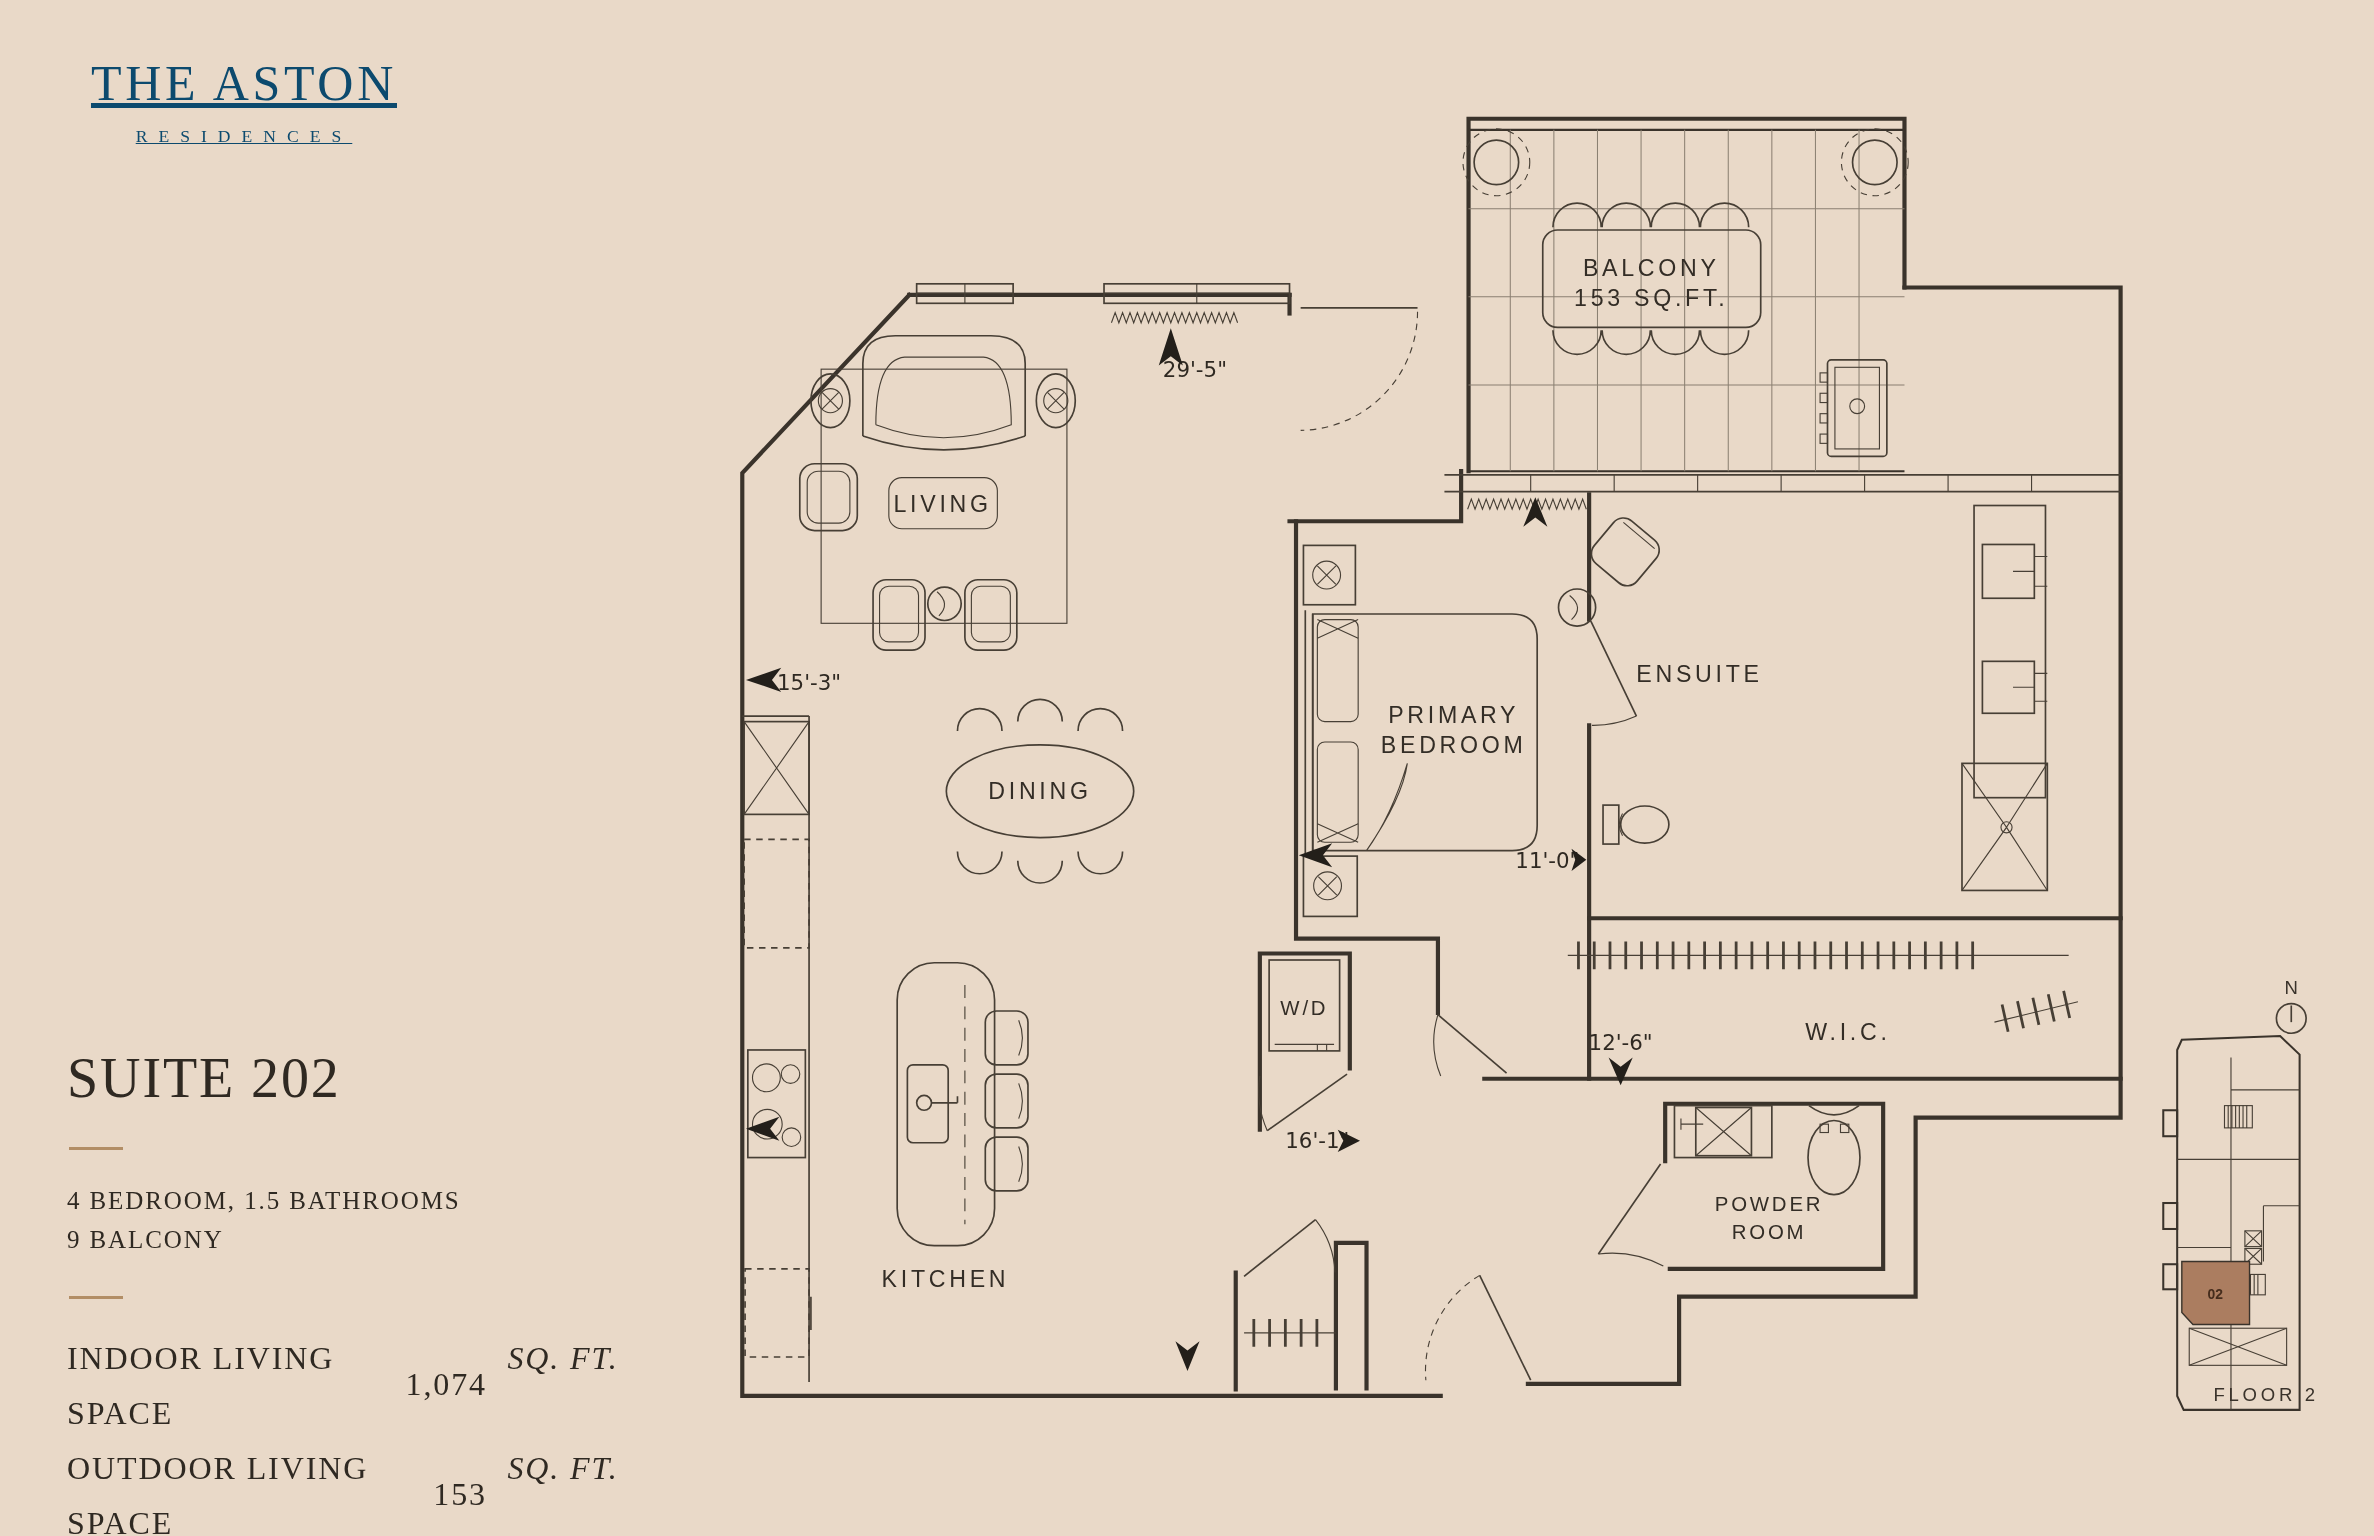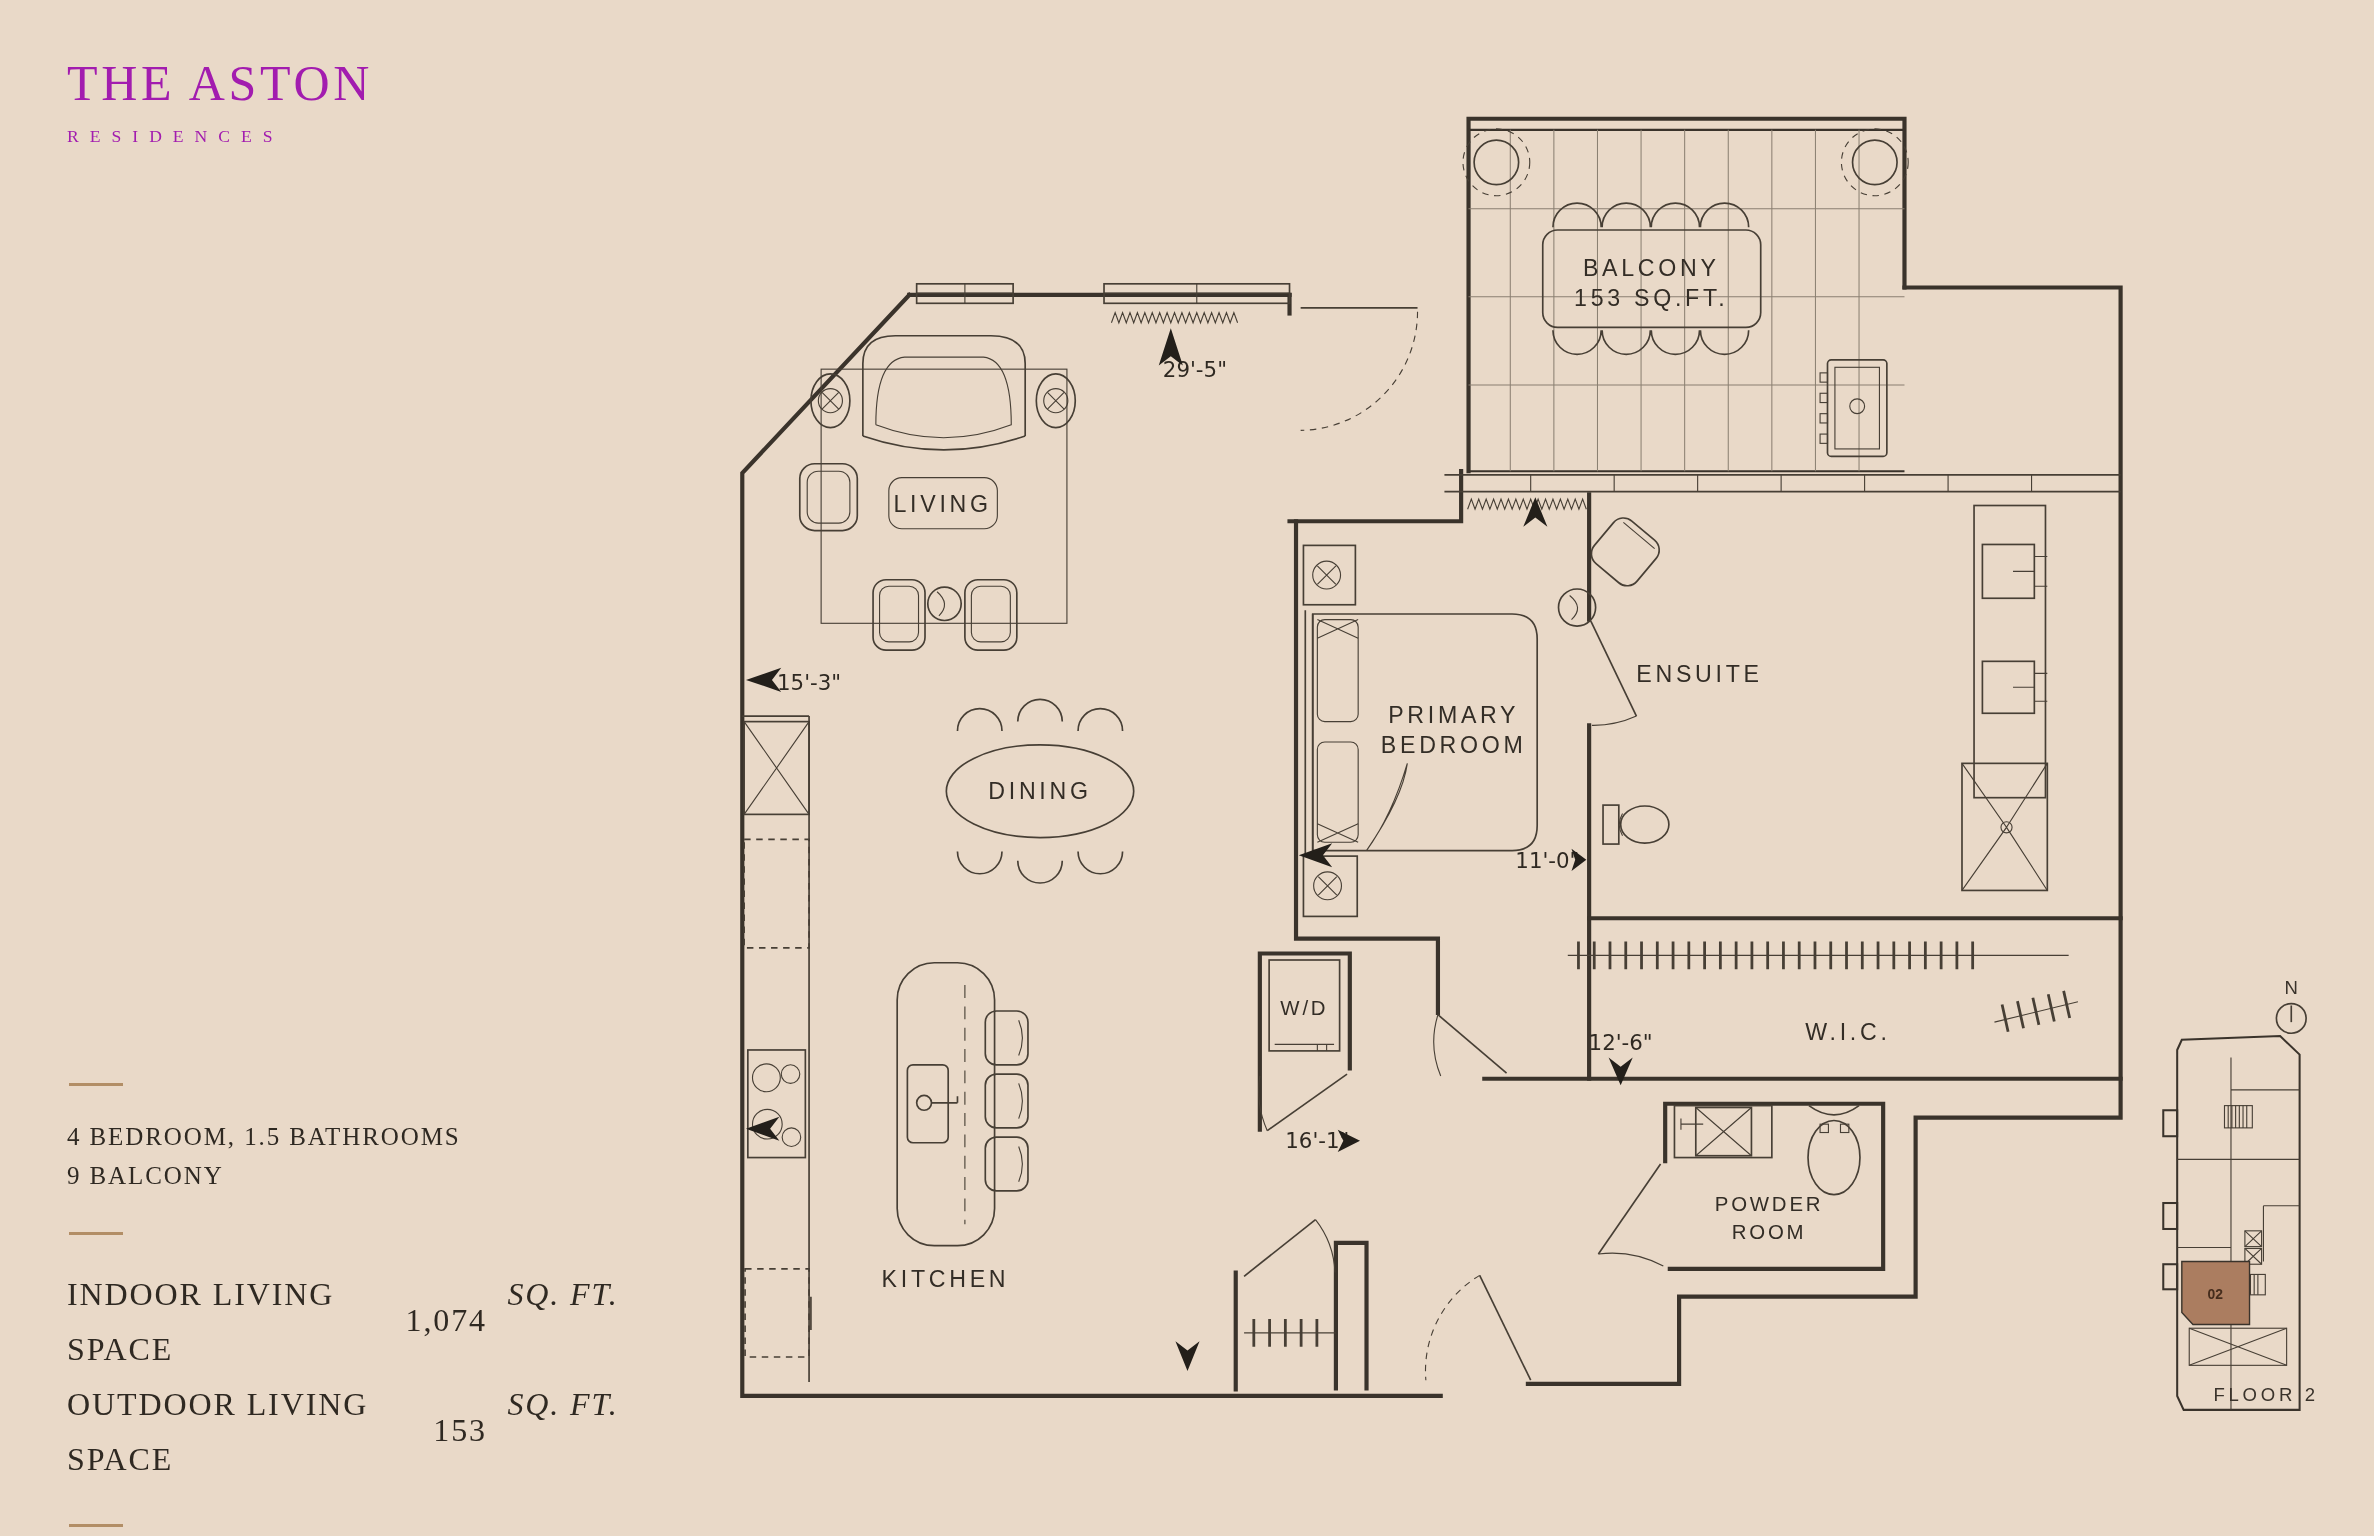--- a/index.html
+++ b/index.html
@@ -1,19 +1,19 @@
 <!DOCTYPE html>
 <html style="font-size:15px"><head>
 <meta charset="utf-8">
 <style>
   html,body{margin:0;padding:0;}
   body{width:2375px;height:1536px;background:#e9d9c8;font-family:"Liberation Serif",serif;}
   .page{position:relative;width:2375px;height:1536px;overflow:hidden;}
   
-  .brand{position:absolute;left:67px;top:54px;width:354px;color:#a21caf;}
+  .brand{position:absolute;left:67px;top:54px;width:354px;text-align:center;color:#0c4a6e;text-decoration:underline;}
   .brand-name{font-size:50px;letter-spacing:3.7px;font-weight:400;white-space:nowrap;}
   .brand-sub{font-size:17.6px;letter-spacing:11px;margin-top:14px;}
   
   .stats{position:absolute;left:67px;top:1046px;color:#2f2922;}
   .suite-title{font-size:56px;letter-spacing:1.9px;}
   .divider{width:54px;height:2.8px;background:#b28e66;margin:37px 0 32px 1.9px;border:none;}
   .config-line{font-size:25px;letter-spacing:1.9px;line-height:1.55;}
   .stat-row{display:flex;font-size:32px;letter-spacing:1.9px;line-height:1.72;}
   .stat-label{width:327px;}
   .stat-value{width:93px;text-align:right;margin-top:26px;}
@@ -37,20 +37,21 @@
 <body>
 
 <div class="page">
 
   <div class="brand">
     <div class="brand-name">THE ASTON</div>
     <div class="brand-sub">RESIDENCES</div>
   </div>
 
   <div class="stats">
+    <div class="suite-title">SUITE 202</div>
     <hr class="divider">
     <div class="config-line">4 BEDROOM, 1.5 BATHROOMS</div>
     <div class="config-line">9 BALCONY</div>
     <hr class="divider">
     <div class="stat-row">
       <span class="stat-label">INDOOR LIVING SPACE</span>
       <span class="stat-value">1,074</span>
       <span class="stat-unit">SQ. FT.</span>
     </div>
     <div class="stat-row">

